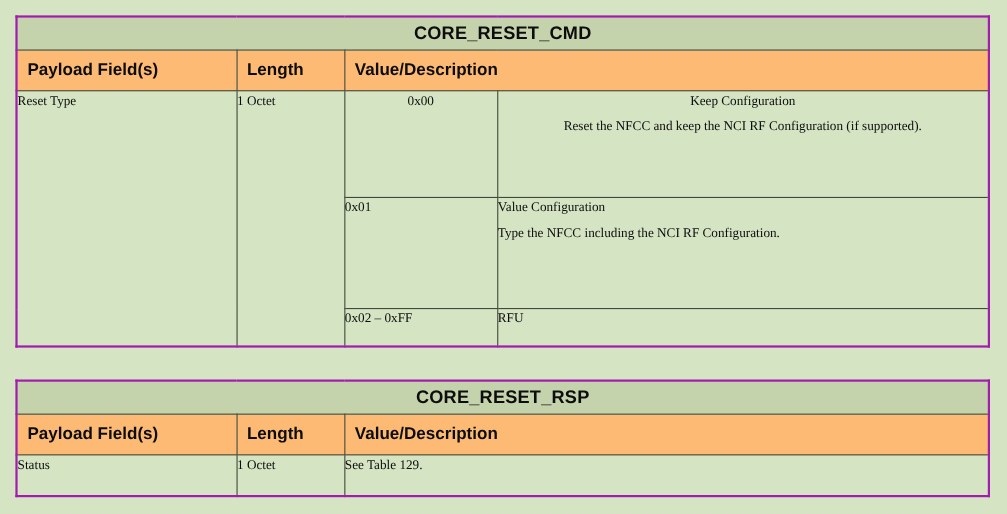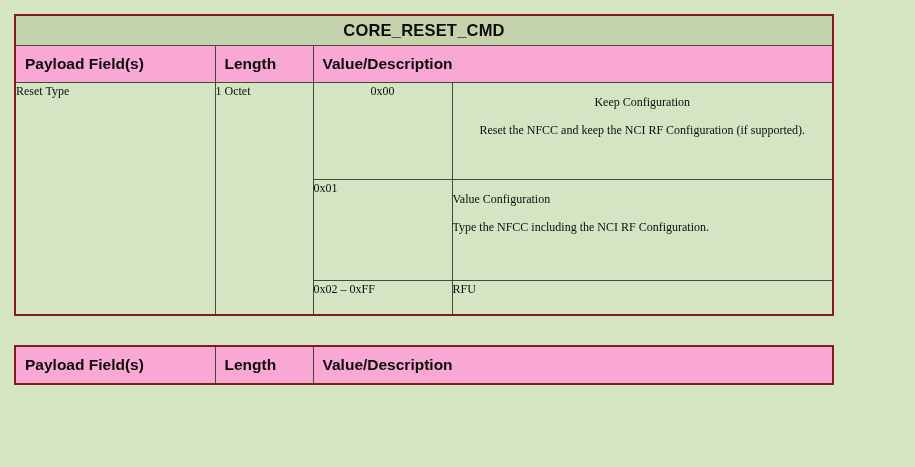--- a/index.html
+++ b/index.html
@@ -22,23 +22,23 @@
     top: 0;
     width: 915px;
     height: 467px;
   }
 
   table.spec {
     border-collapse: collapse;
     table-layout: fixed;
     position: absolute;
     left: 14px;
-    width: 820px;
+    width: 886px;
     background: #d5e4c3;
-    border: 2px solid #7f1d1d;
+    border: 2px solid #a21caf;
   }
 
   table.spec td {
     border: 1px solid #41493a;
     padding: 0;
     vertical-align: top;
     background: #d5e4c3;
     color: #0d0d0d;
   }
 
@@ -50,39 +50,39 @@
     font-family: "Liberation Sans", "DejaVu Sans", sans-serif;
     font-weight: bold;
     font-size: 16.5px;
     letter-spacing: 0.2px;
     height: 29px;
     padding: 0 4px;
   }
 
   
   tr.head-row > td {
-    background: #f9a8d4;
+    background: #fdba74;
     font-family: "Liberation Sans", "DejaVu Sans", sans-serif;
     font-weight: bold;
     font-size: 15.5px;
     vertical-align: middle;
     height: 36px;
     padding: 0 9px;
   }
 
   
   td.body-cell {
     font-family: "Liberation Serif", "DejaVu Serif", serif;
     font-size: 12px;
     line-height: 1.42;
     padding: 5px 9px 6px 9px;
   }
 
   td.body-cell p {
-    margin: 11px 0 6px 0;
+    margin: 0 0 6px 0;
   }
   td.body-cell p:last-child {
     margin-bottom: 0;
   }
 
   
   .c-field  { width: 200px; }
   .c-length { width: 98px; }
   .c-val    { width: 139px; }
   .c-desc   { width: auto; }
@@ -144,21 +144,29 @@
     </tbody>
   </table>
 
   <table class="spec t2">
     <colgroup>
       <col class="c-field">
       <col class="c-length">
       <col>
     </colgroup>
     <tbody>
+      <tr class="title-row">
+        <td colspan="3">CORE_RESET_RSP</td>
+      </tr>
       <tr class="head-row">
         <td>Payload Field(s)</td>
         <td>Length</td>
         <td>Value/Description</td>
+      </tr>
+      <tr>
+        <td class="body-cell h-status">Status</td>
+        <td class="body-cell h-status nowrapcell">1 Octet</td>
+        <td class="body-cell h-status">See Table 129.</td>
       </tr>
     </tbody>
   </table>
 
 </div>
 
 </body></html>

